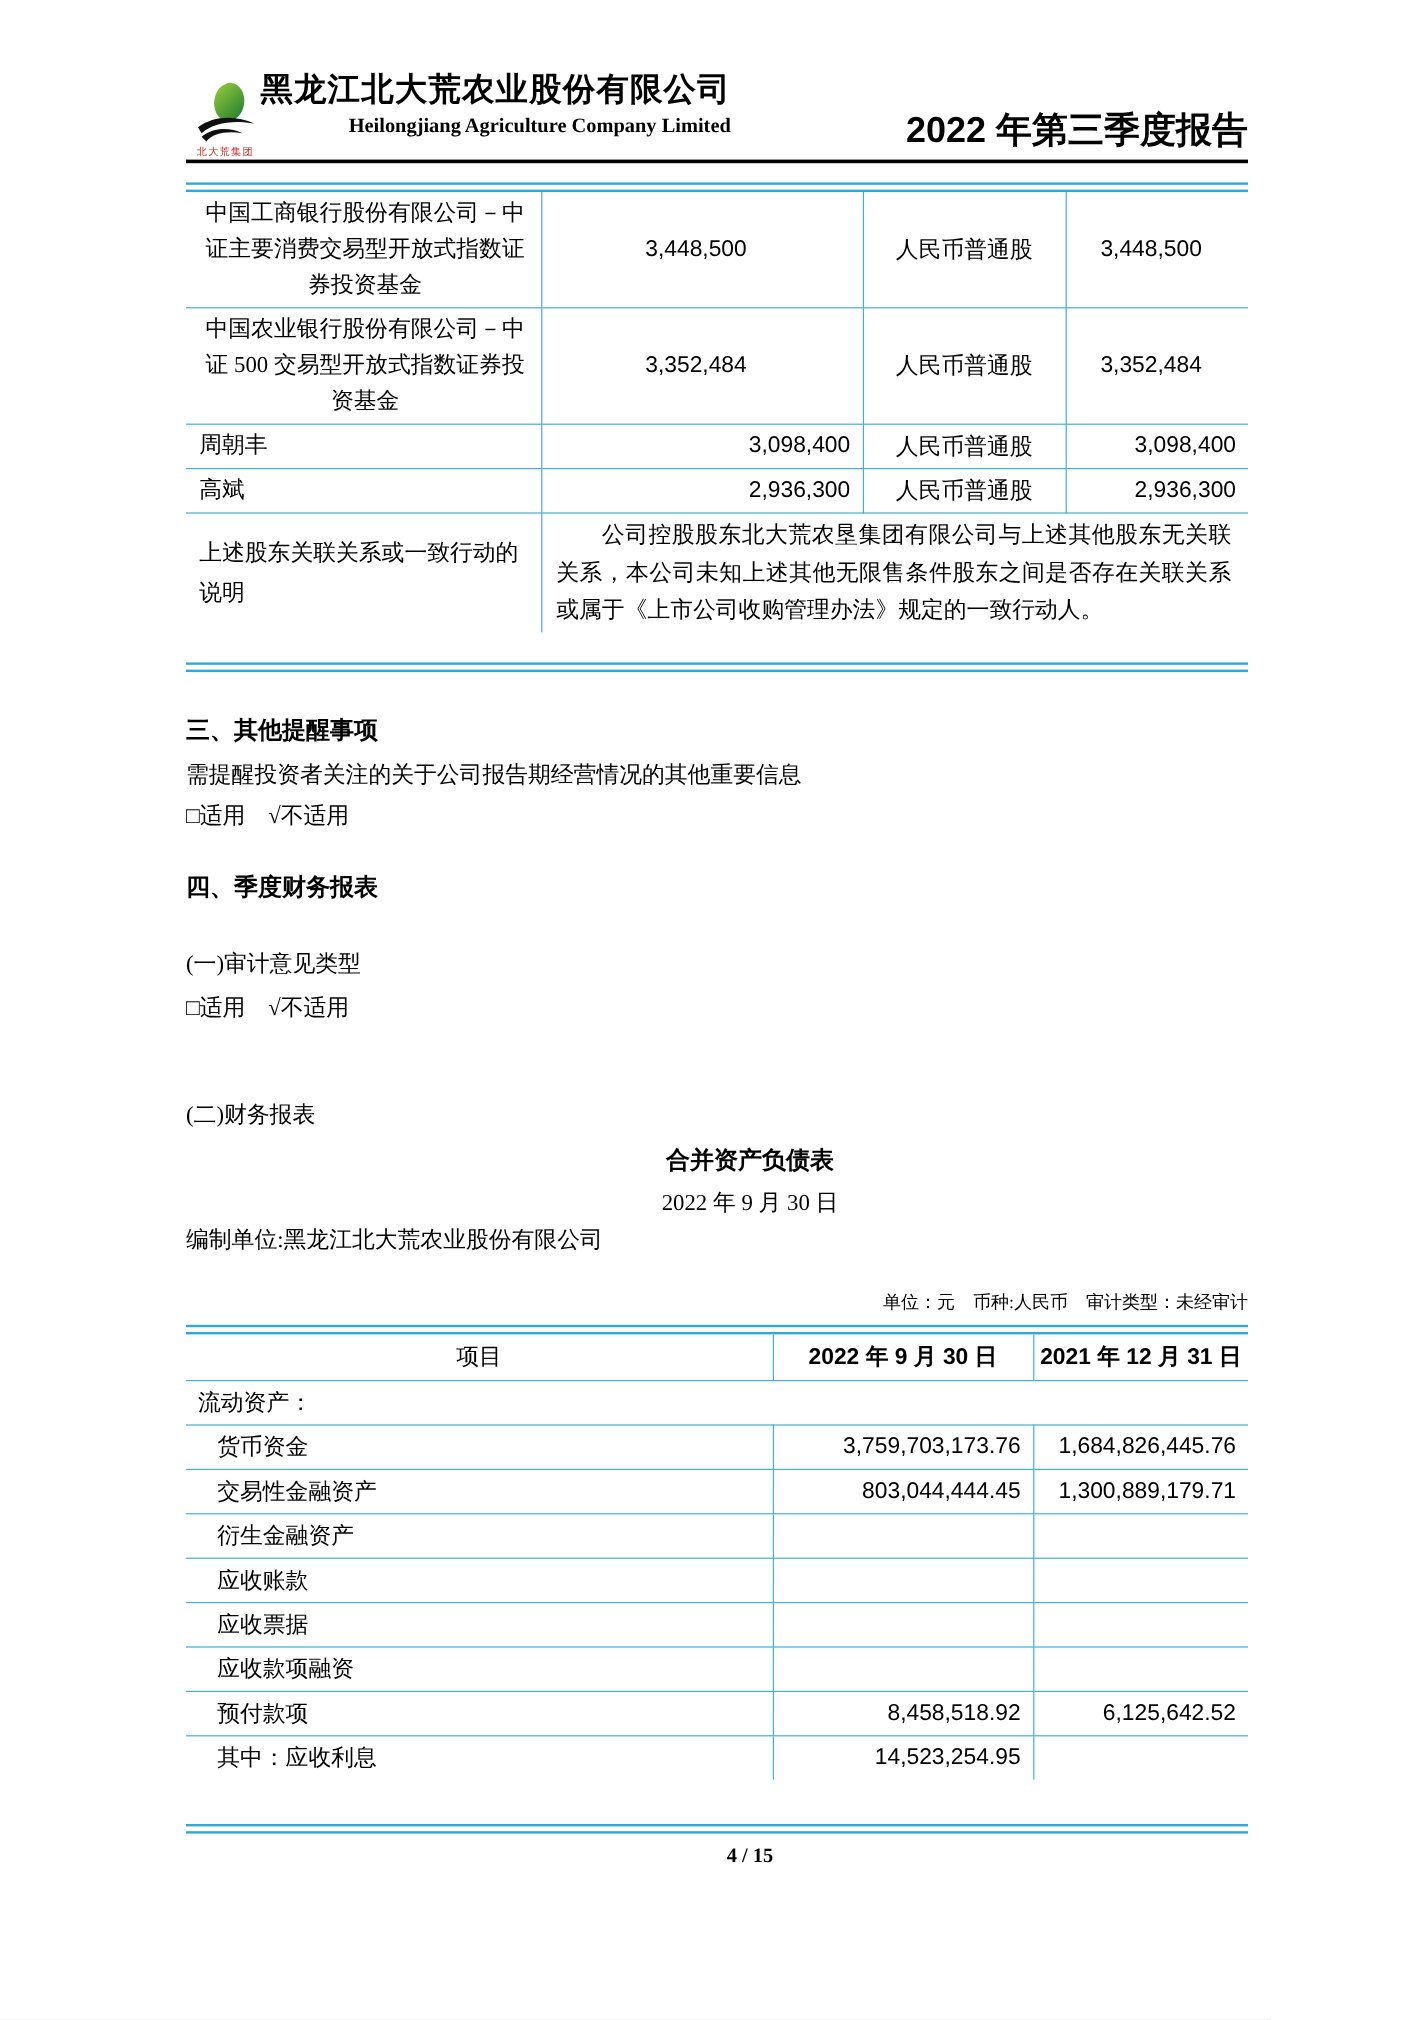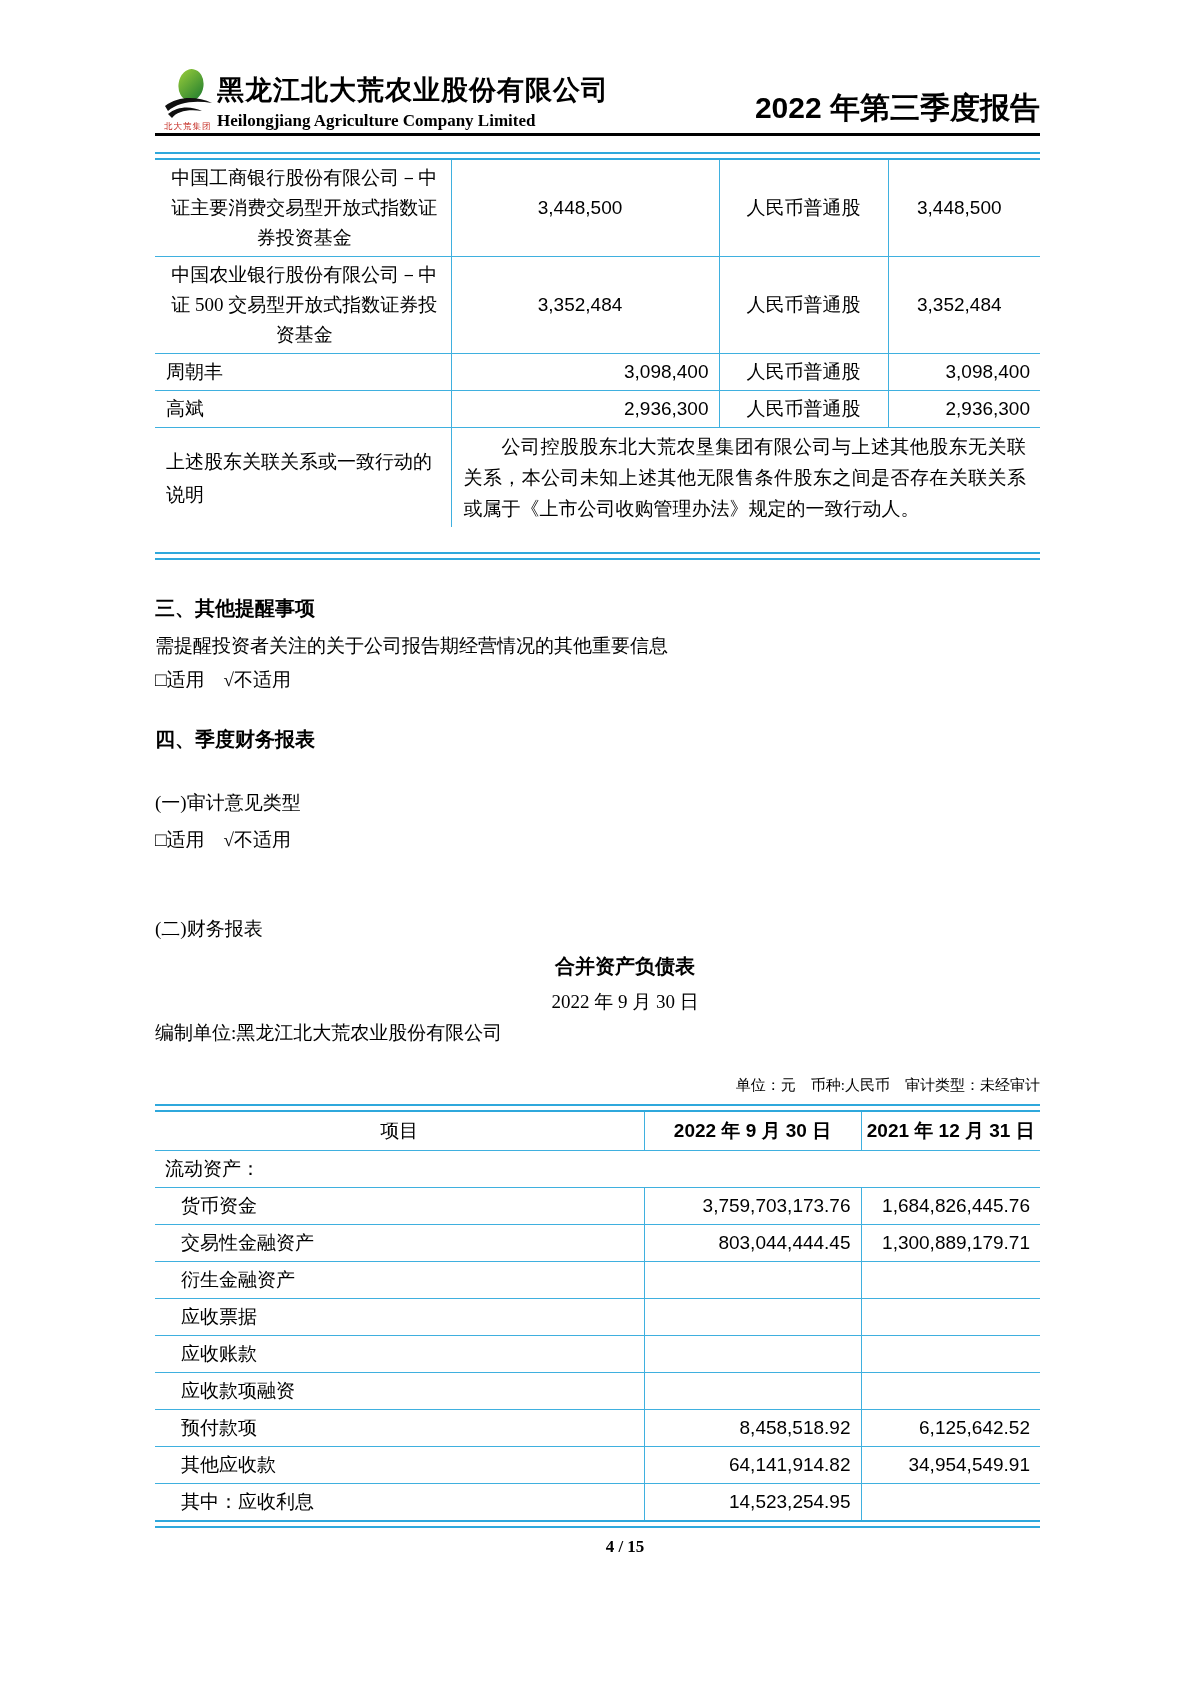--- a/index.html
+++ b/index.html
@@ -2,21 +2,21 @@
 <html><head>
 <meta charset="utf-8">
 <style>
   * { margin:0; padding:0; box-sizing:border-box; }
   html,body { background:#e8e8e8; }
   body { font-family:"Liberation Serif","DejaVu Serif",serif; color:#000; }
   .page { position:relative; width:1190px; height:1683px; background:#ffffff; margin:0 auto; overflow:hidden; }
 
   
   .logo { position:absolute; left:163px; top:68px; }
-  .co-names { position:absolute; left:217px; top:72px; }
+  .co-names { position:absolute; left:217px; top:56px;text-align:right; }
   .co-cn { font-size:27px; font-weight:bold; letter-spacing:1px; font-family:"Liberation Serif",serif; }
   .co-en { font-size:17px; font-weight:bold; margin-top:3px; font-family:"Liberation Serif",serif; }
   .report-title { position:absolute; right:150px; top:88px; font-size:30px; font-weight:bold;
                   font-family:"Liberation Sans",sans-serif; }
   .header-rule { position:absolute; left:155px; top:133px; width:885px; height:3px; background:#000; }
   .dbl { position:absolute; left:155px; width:885px; height:8px;
          border-top:2.5px solid #2FA8DC; border-bottom:2.5px solid #2FA8DC; }
   table { border-collapse:collapse; table-layout:fixed; width:885px; }
   td { border:1.5px solid #3FB0DF; font-size:19px; vertical-align:middle; }
   table tr td:first-child { border-left:none; }
@@ -161,45 +161,40 @@
           <td class="bs-label">交易性金融资产</td>
           <td class="num">803,044,444.45</td>
           <td class="num">1,300,889,179.71</td>
         </tr>
         <tr>
           <td class="bs-label">衍生金融资产</td>
           <td class="num"></td>
           <td class="num"></td>
         </tr>
         <tr>
+          <td class="bs-label">应收账款</td>
+          <td class="num"></td>
+          <td class="num"></td>
+        </tr>
+        <tr>
           <td class="bs-label">应收票据</td>
-          <td class="num"></td>
-          <td class="num"></td>
-        </tr>
-        <tr>
-          <td class="bs-label">应收账款</td>
           <td class="num"></td>
           <td class="num"></td>
         </tr>
         <tr>
           <td class="bs-label">应收款项融资</td>
           <td class="num"></td>
           <td class="num"></td>
         </tr>
         <tr>
           <td class="bs-label">预付款项</td>
           <td class="num">8,458,518.92</td>
           <td class="num">6,125,642.52</td>
         </tr>
         <tr>
-          <td class="bs-label">其他应收款</td>
-          <td class="num">64,141,914.82</td>
-          <td class="num">34,954,549.91</td>
-        </tr>
-        <tr>
           <td class="bs-label">其中：应收利息</td>
           <td class="num">14,523,254.95</td>
           <td class="num"></td>
         </tr>
       </tbody>
   </table>
   <div class="dbl" style="top:1520px"></div>
 
   <div class="center-block footer"><span>4</span><span> </span><span>/</span><span> </span><span>15</span></div>
 

